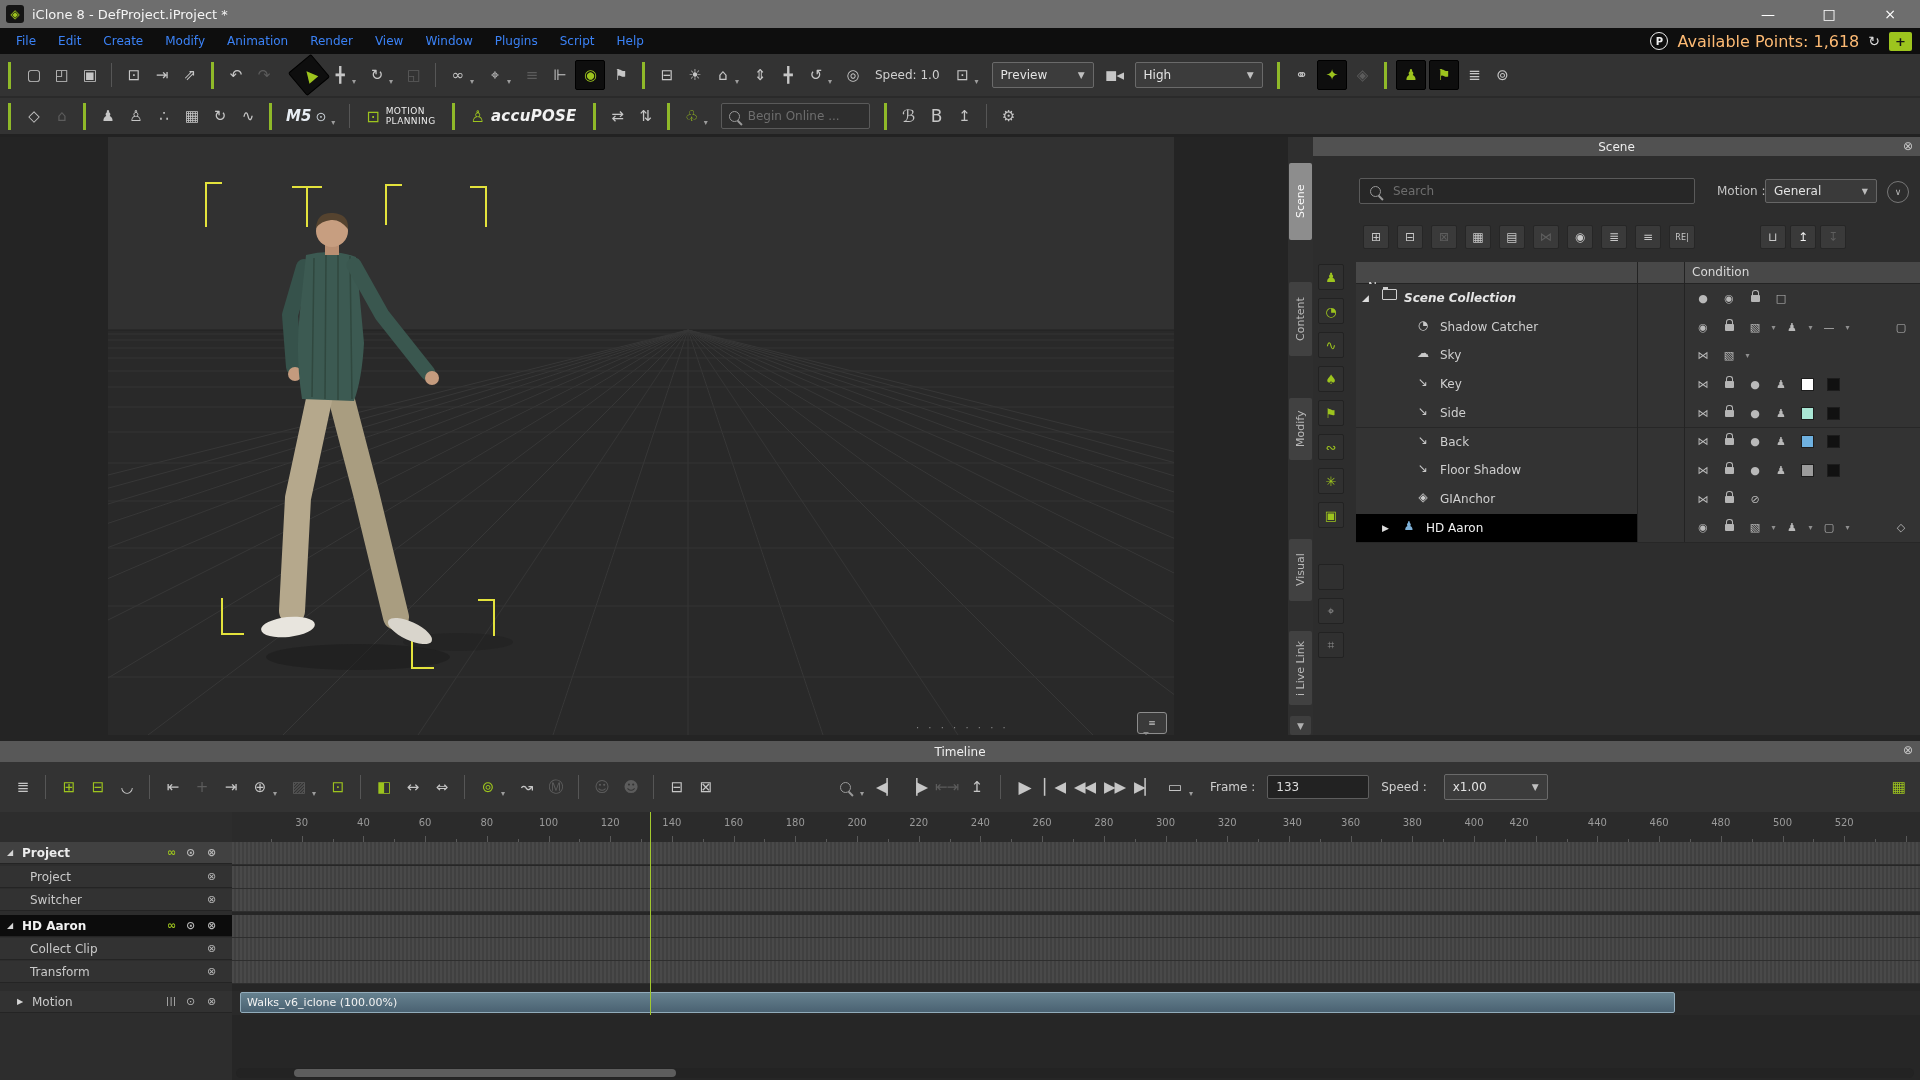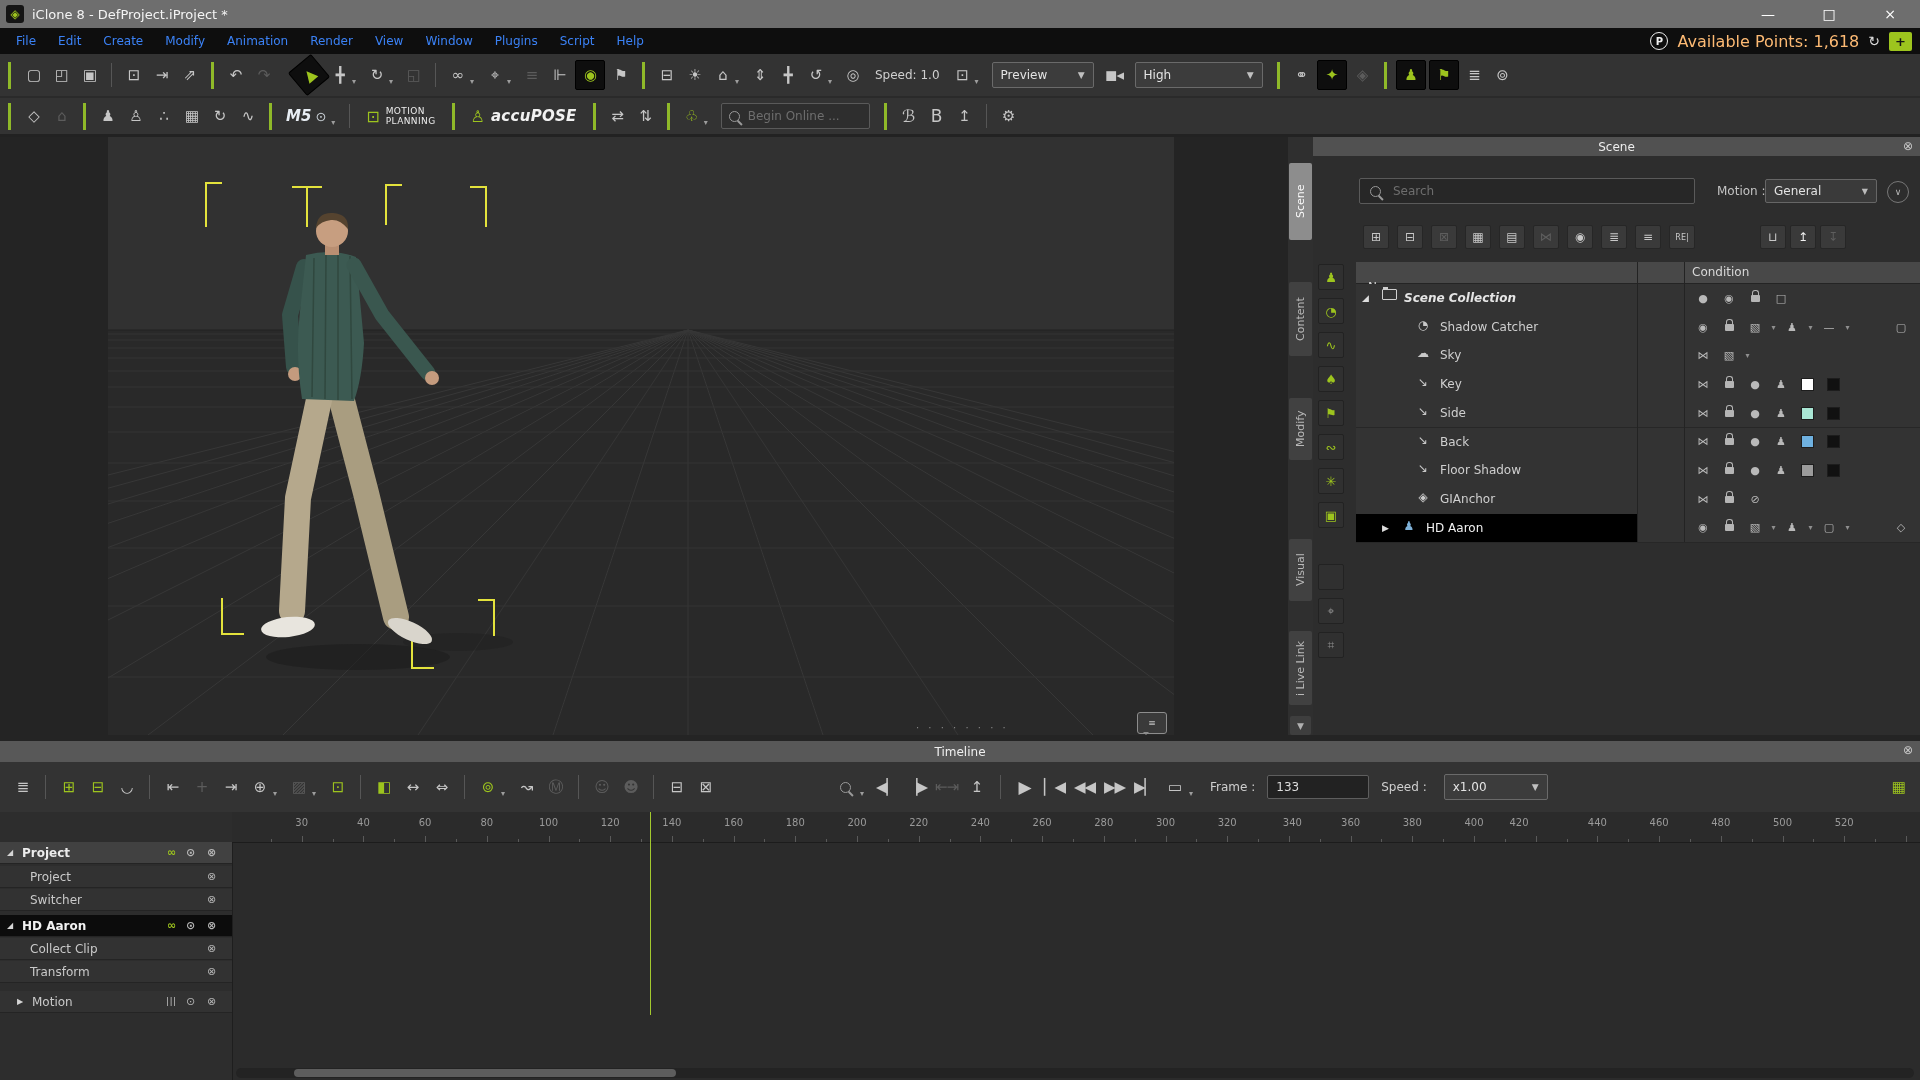--- a/index.html
+++ b/index.html
@@ -778,17 +778,28 @@
       <div class="rlabel" style="left: 1488.8px;">480</div>
       <div class="rtick" style="left: 1519.65px; height: 3px;"></div>
       <div class="rtick" style="left: 1550.5px; height: 6px;"></div>
       <div class="rlabel" style="left: 1550.5px;">500</div>
       <div class="rtick" style="left: 1581.35px; height: 3px;"></div>
       <div class="rtick" style="left: 1612.2px; height: 6px;"></div>
       <div class="rlabel" style="left: 1612.2px;">520</div>
       <div class="rtick" style="left: 1643.05px; height: 3px;"></div>
       <div class="rtick" style="left: 1673.9px; height: 6px;"></div>
     </div>
+  <div id="tl-content">
+      <div class="band" style="top: 0px;"></div>
+      <div class="band" style="top: 24px;"></div>
+      <div class="band" style="top: 47px;"></div>
+      <div class="band" style="top: 73px;"></div>
+      <div class="band" style="top: 96px;"></div>
+      <div class="band" style="top: 119px;"></div>
+      <div id="motion-row" style="top: 149px;">
+        <div id="clip" style="left: 8px; width: 1434.53px;">Walks_v6_iclone (100.00%)</div>
+      </div>
+    </div>
   <div id="playhead" style="left: 650.305px; height: 203px;"></div>
   <div id="tl-scroll">
     <div id="tl-thumb"></div>
   </div>
 </div>
 
 </body></html>

